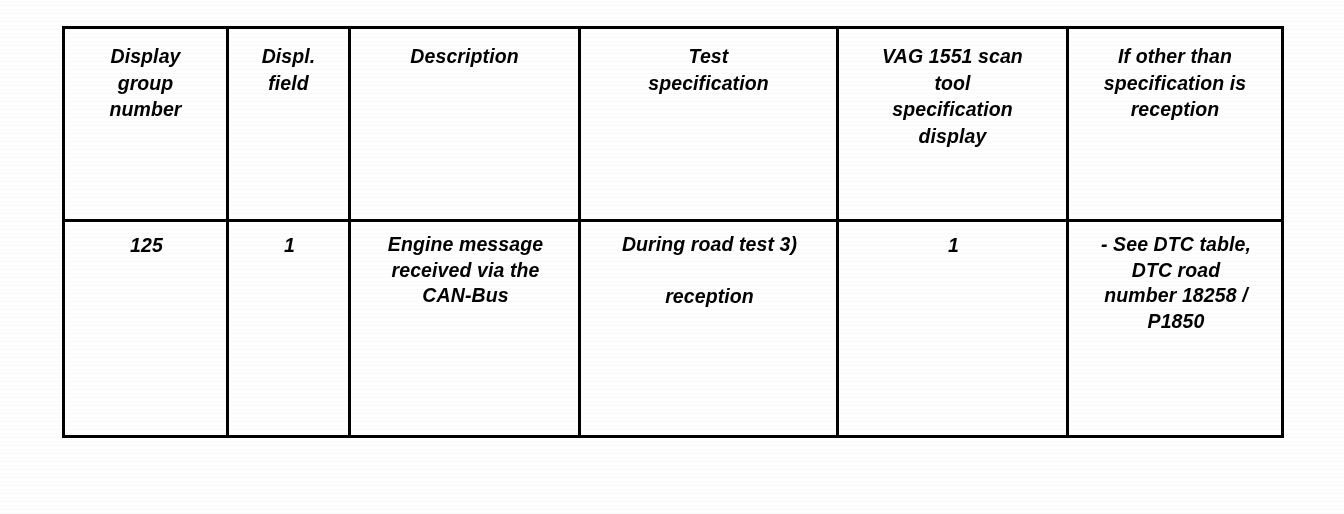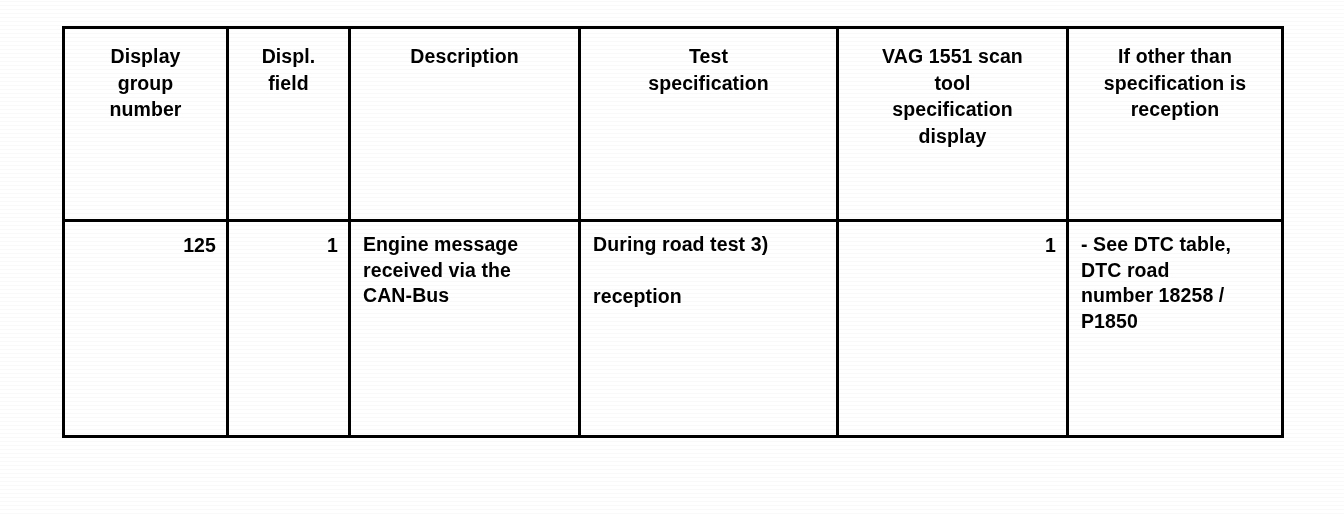--- a/index.html
+++ b/index.html
@@ -22,20 +22,21 @@
   }
   
   .spec-table {
     position: absolute;
     left: 62px;
     top: 26px;
     width: 1219px;
     border-collapse: collapse;
     table-layout: fixed;
     background: #3b82f6;
+    font-style: italic;
   }
   .spec-table col.c0 { width: 164px; }
   .spec-table col.c1 { width: 122px; }
   .spec-table col.c2 { width: 230px; }
   .spec-table col.c3 { width: 258px; }
   .spec-table col.c4 { width: 230px; }
   .spec-table col.c5 { width: 215px; }
 
   .spec-table th,
   .spec-table td {
@@ -59,27 +60,28 @@
   }
   .head .cell {
     font-weight: bold;
     text-align: center;
     padding-top: 14px;
     padding-left: 6px;
     padding-right: 6px;
     line-height: 1.36;
   }
   .cell.center {
-    text-align: right;
+    text-align: center;
     font-weight: bold;
     padding-top: 11px;
   }
   .cell.body-text {
     font-weight: bold;
     padding-top: 10px;
+    text-align: center;
   }
   .cell.body-text .line {
     display: block;
   }
   .cell.body-text .line.gap {
     margin-top: 26px;
   }
   
   .scan-noise {
     position: absolute;

